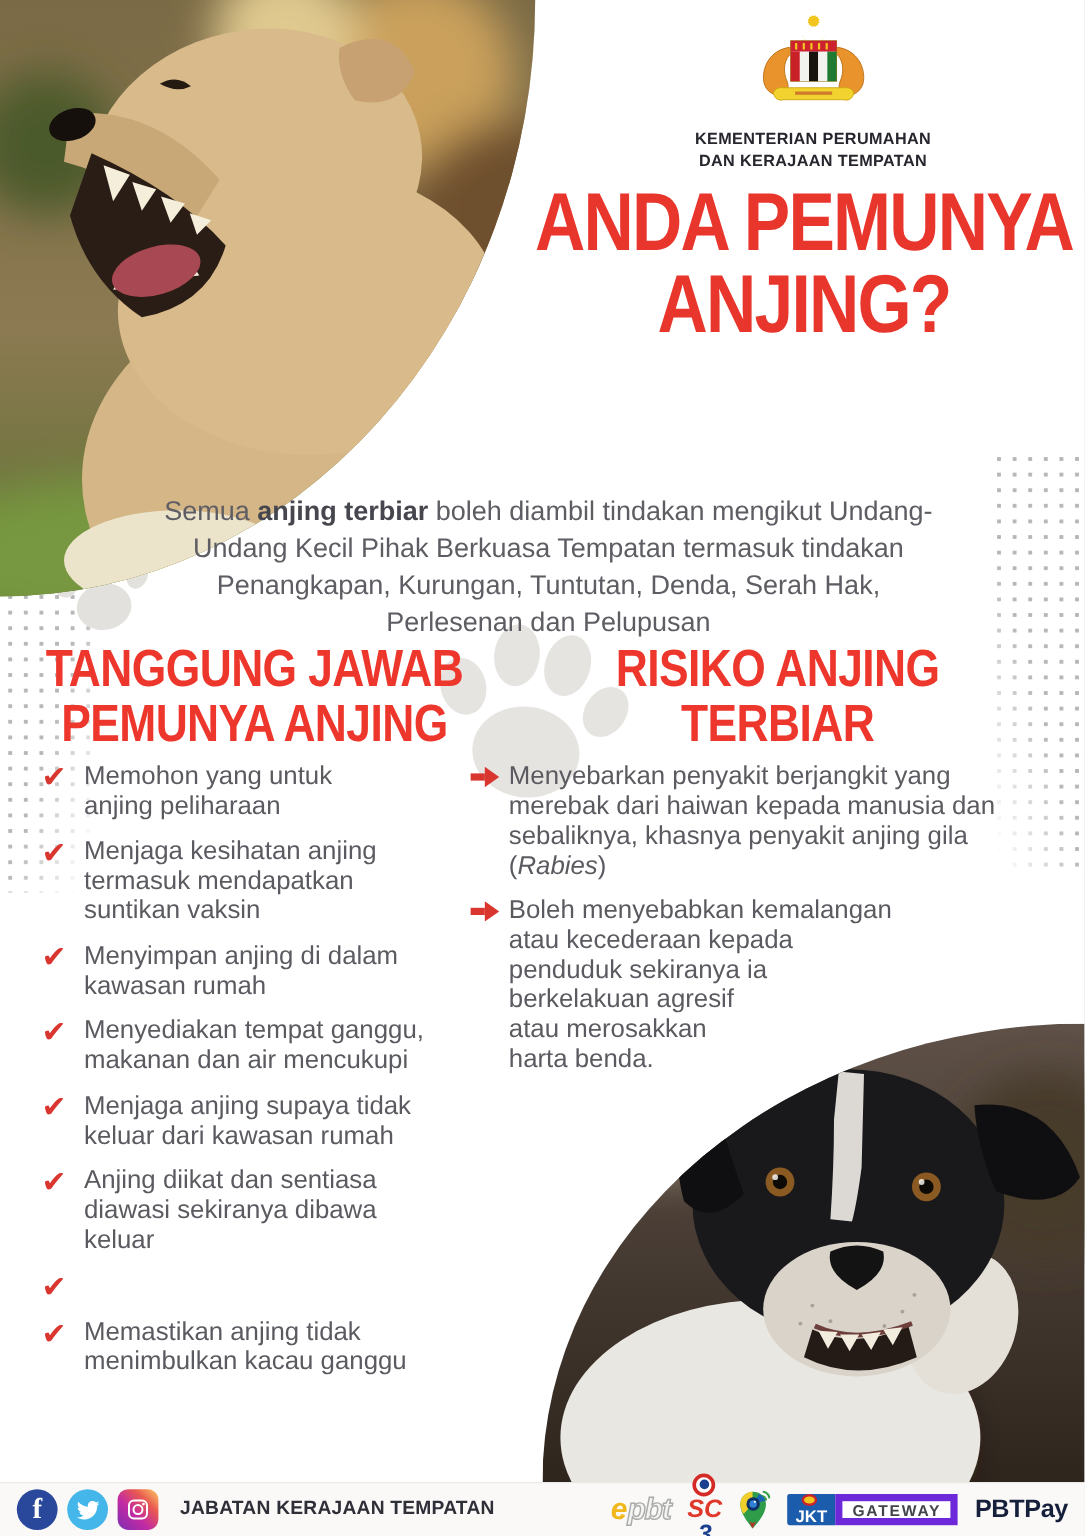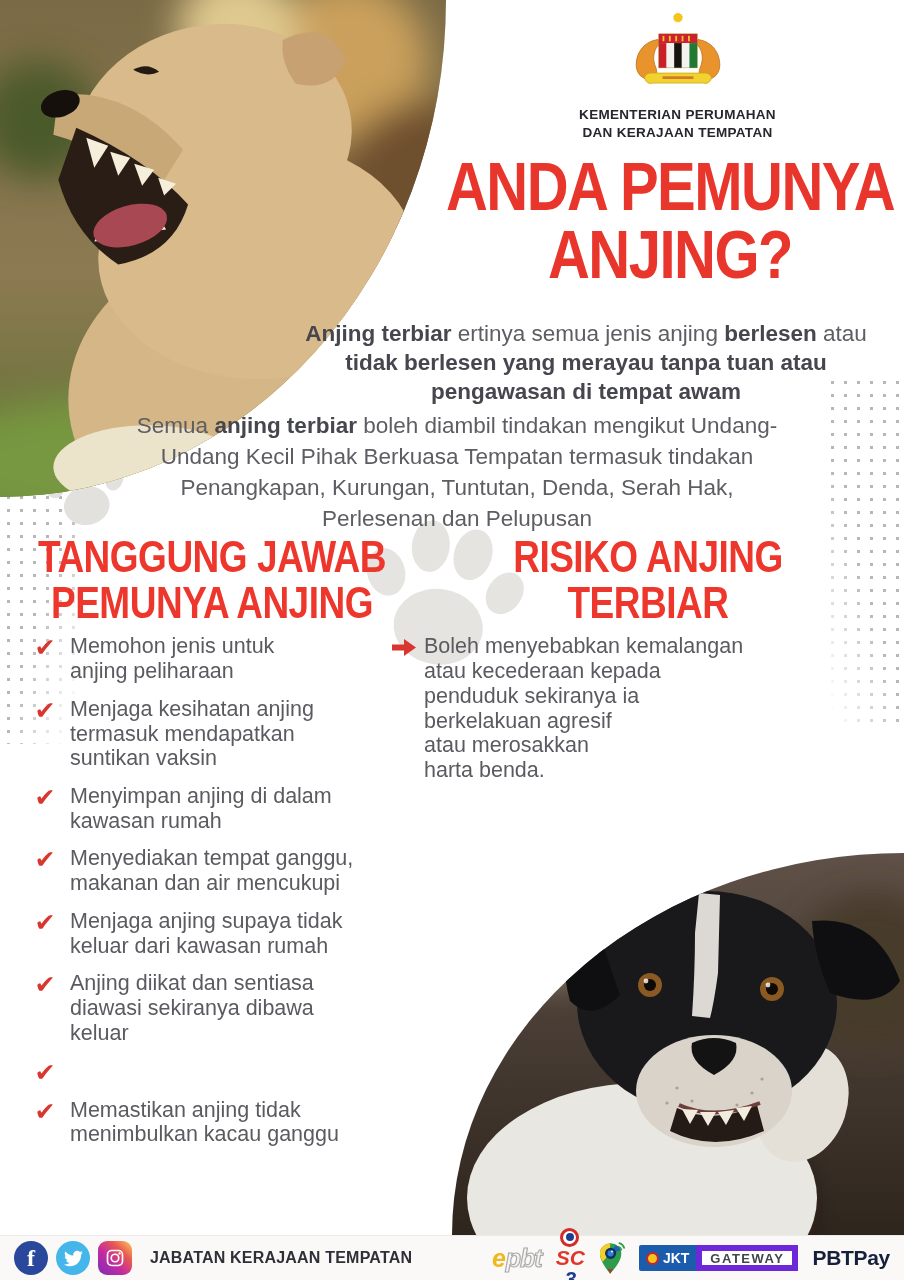--- a/index.html
+++ b/index.html
@@ -73,21 +73,21 @@
   .epbt .e{color:#f0b81c;}
   .epbt .pbt{color:#f4f4f2;-webkit-text-stroke:1.2px #ababab;letter-spacing:-1px;}
   .osc{font-style:italic;font-weight:bold;font-size:21px;line-height:1;display:flex;align-items:center;flex-direction:column;}
   .osc-badge{width:19px;height:19px;border-radius:50%;border:3px solid #d42b26;box-sizing:border-box;
              background:#fff;display:inline-flex;align-items:center;justify-content:center;margin-right:1px;}
   .osc-badge i{width:8px;height:8px;border-radius:50%;background:#1b3f8f;}
   .osc .sc{color:#e0372b;}
   .osc .n3{color:#1b3f8f;}
   .jkt-badge{display:flex;align-items:stretch;height:26px;}
   .jkt-blue{background:#1b5cad;color:#fff;font-weight:bold;font-size:14px;display:flex;
-            align-items:center;padding:0 7px;border-radius:2px 0 0 2px;}
+            align-items:center;padding:0 7px;border-radius:2px 0 0 2px;flex-direction:column;}
   .jkt-crest{width:13px;height:13px;border-radius:50%;background:#f2c61f;border:2px solid #c8242b;
              box-sizing:border-box;margin-right:4px;}
   .jkt-white{background:#fff;border:6px solid #6d28d9;color:#41454b;font-weight:bold;
              font-size:13px;letter-spacing:1.5px;display:flex;align-items:center;padding:0 8px;}
   .pbtpay{font-weight:bold;font-size:21px;color:#16203a;letter-spacing:-.3px;}
 </style>
 </head>
 <body>
 
 <div class="poster">
@@ -242,38 +242,35 @@
       <div>KEMENTERIAN PERUMAHAN</div>
       <div>DAN KERAJAAN TEMPATAN</div>
     </div>
   </header>
 
   <h1 class="title abs condensed">
     <div>ANDA PEMUNYA</div>
     <div>ANJING?</div>
   </h1>
 
-  <p class="intro intro-p1 abs"><b>Anjing terbiar</b><span> ertinya semua jenis anjing </span><b>berlesen</b><span> atau
-</span><b>tidak berlesen yang merayau tanpa tuan atau
-pengawasan di tempat awam</b></p>
 
   <p class="intro intro-p2 abs"><span>Semua </span><b>anjing terbiar</b><span> boleh diambil tindakan mengikut Undang-
 Undang Kecil Pihak Berkuasa Tempatan termasuk tindakan
 Penangkapan, Kurungan, Tuntutan, Denda, Serah Hak,
 Perlesenan dan Pelupusan</span></p>
 
   <section class="col col-left abs">
     <h2 class="condensed">
       <div>TANGGUNG JAWAB</div>
       <div>PEMUNYA ANJING</div>
     </h2>
     <ul>
       <li>
           <span class="check">✔</span>
-          <span class="li-text">Memohon jenis untuk
+          <span class="li-text">Memohon yang untuk
 anjing peliharaan</span>
         </li>
       <li>
           <span class="check">✔</span>
           <span class="li-text">Menjaga kesihatan anjing
 termasuk mendapatkan
 suntikan vaksin</span>
         </li>
       <li>
           <span class="check">✔</span>
@@ -306,20 +303,30 @@
         </li>
     </ul>
   </section>
 
   <section class="col col-right abs">
     <h2 class="condensed">
       <div>RISIKO ANJING</div>
       <div>TERBIAR</div>
     </h2>
     <ul>
+      <li>
+        <svg class="arrow" width="24" height="17" viewBox="0 0 24 17">
+            <rect x="0" y="5.5" width="12" height="6" fill="#d9362f"></rect>
+            <polygon points="12,0 24,8.5 12,17" fill="#d9362f"></polygon>
+          </svg>
+        <span class="li-text"><span>Menyebarkan penyakit berjangkit yang
+merebak dari haiwan kepada manusia dan
+sebaliknya, khasnya penyakit anjing gila
+(</span><span class="rabies">Rabies</span><span>)</span></span>
+      </li>
       <li>
         <svg class="arrow" width="24" height="17" viewBox="0 0 24 17">
             <rect x="0" y="5.5" width="12" height="6" fill="#d9362f"></rect>
             <polygon points="12,0 24,8.5 12,17" fill="#d9362f"></polygon>
           </svg>
         <span class="li-text">Boleh menyebabkan kemalangan
 atau kecederaan kepada
 penduduk sekiranya ia
 berkelakuan agresif
 atau merosakkan

